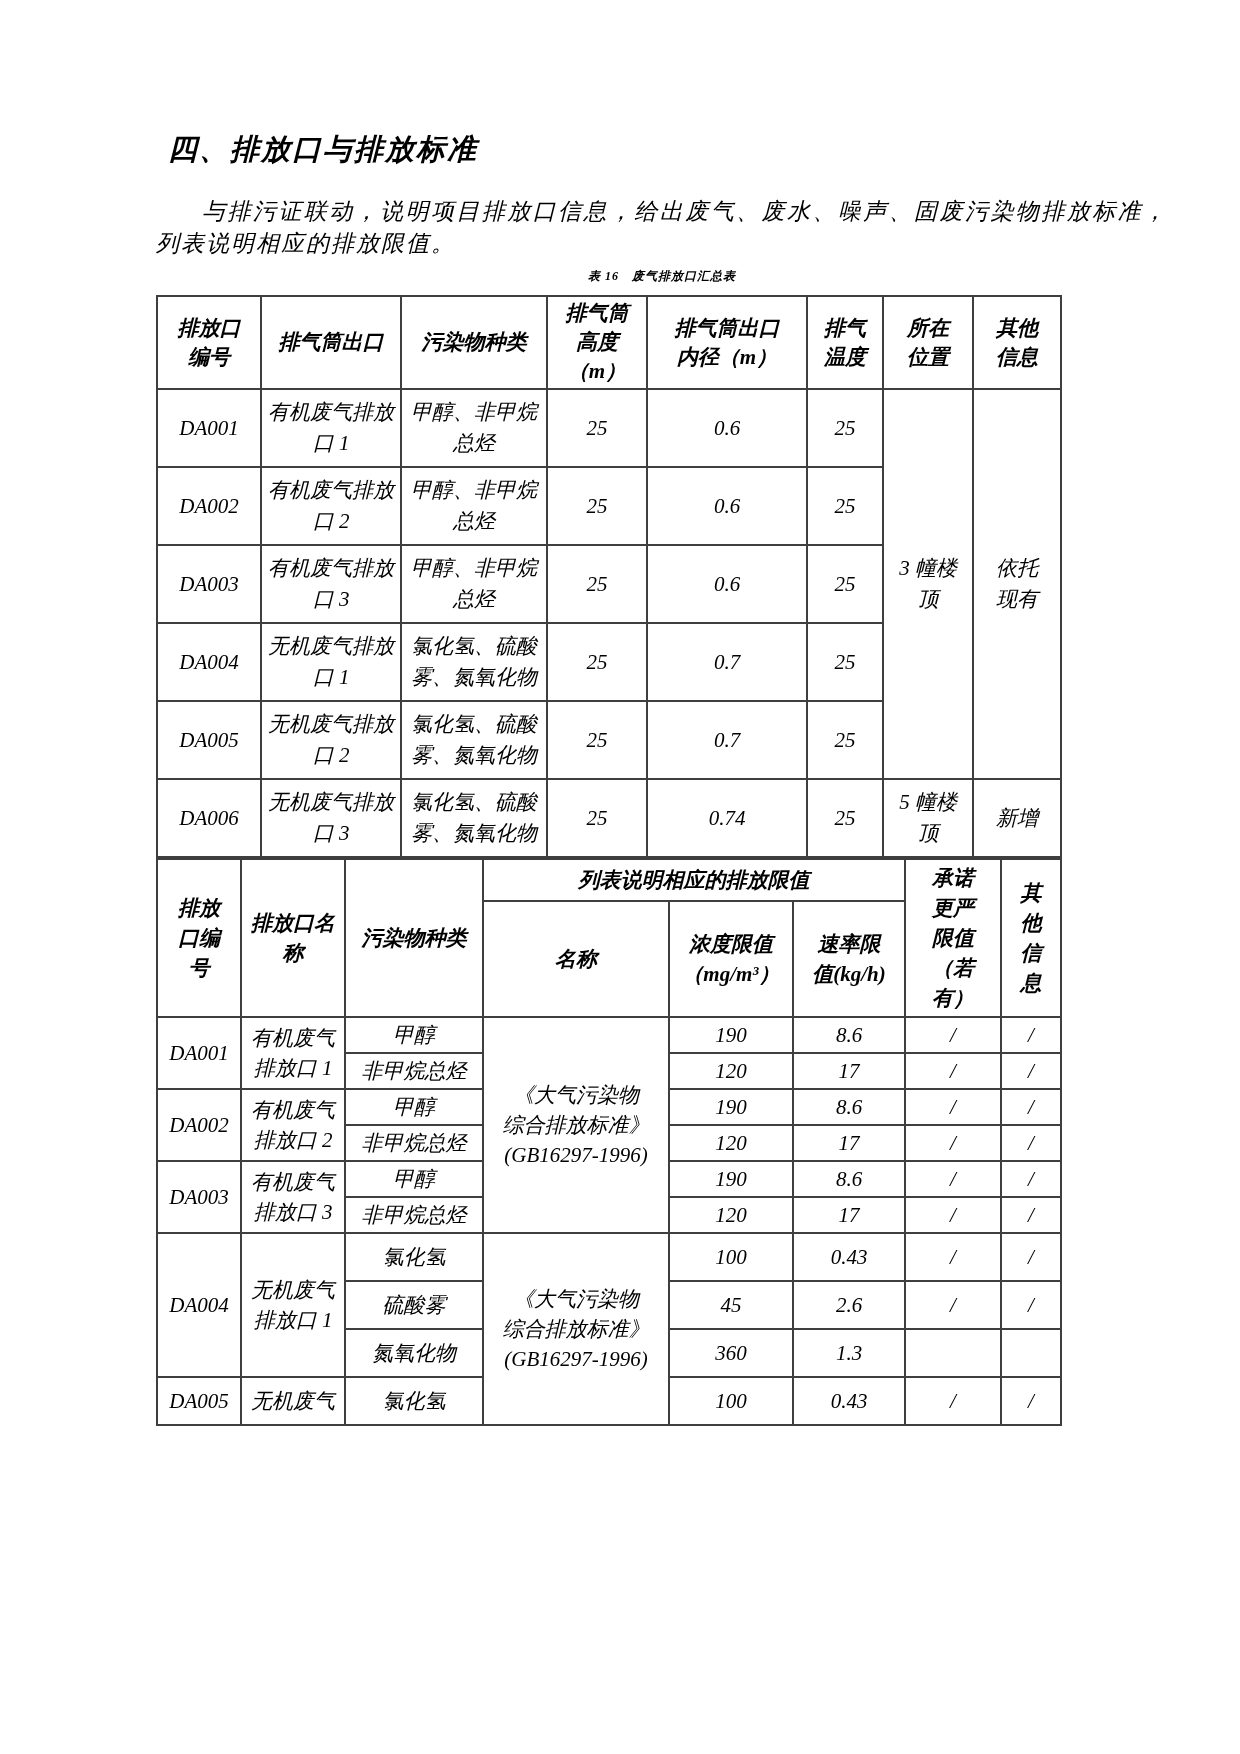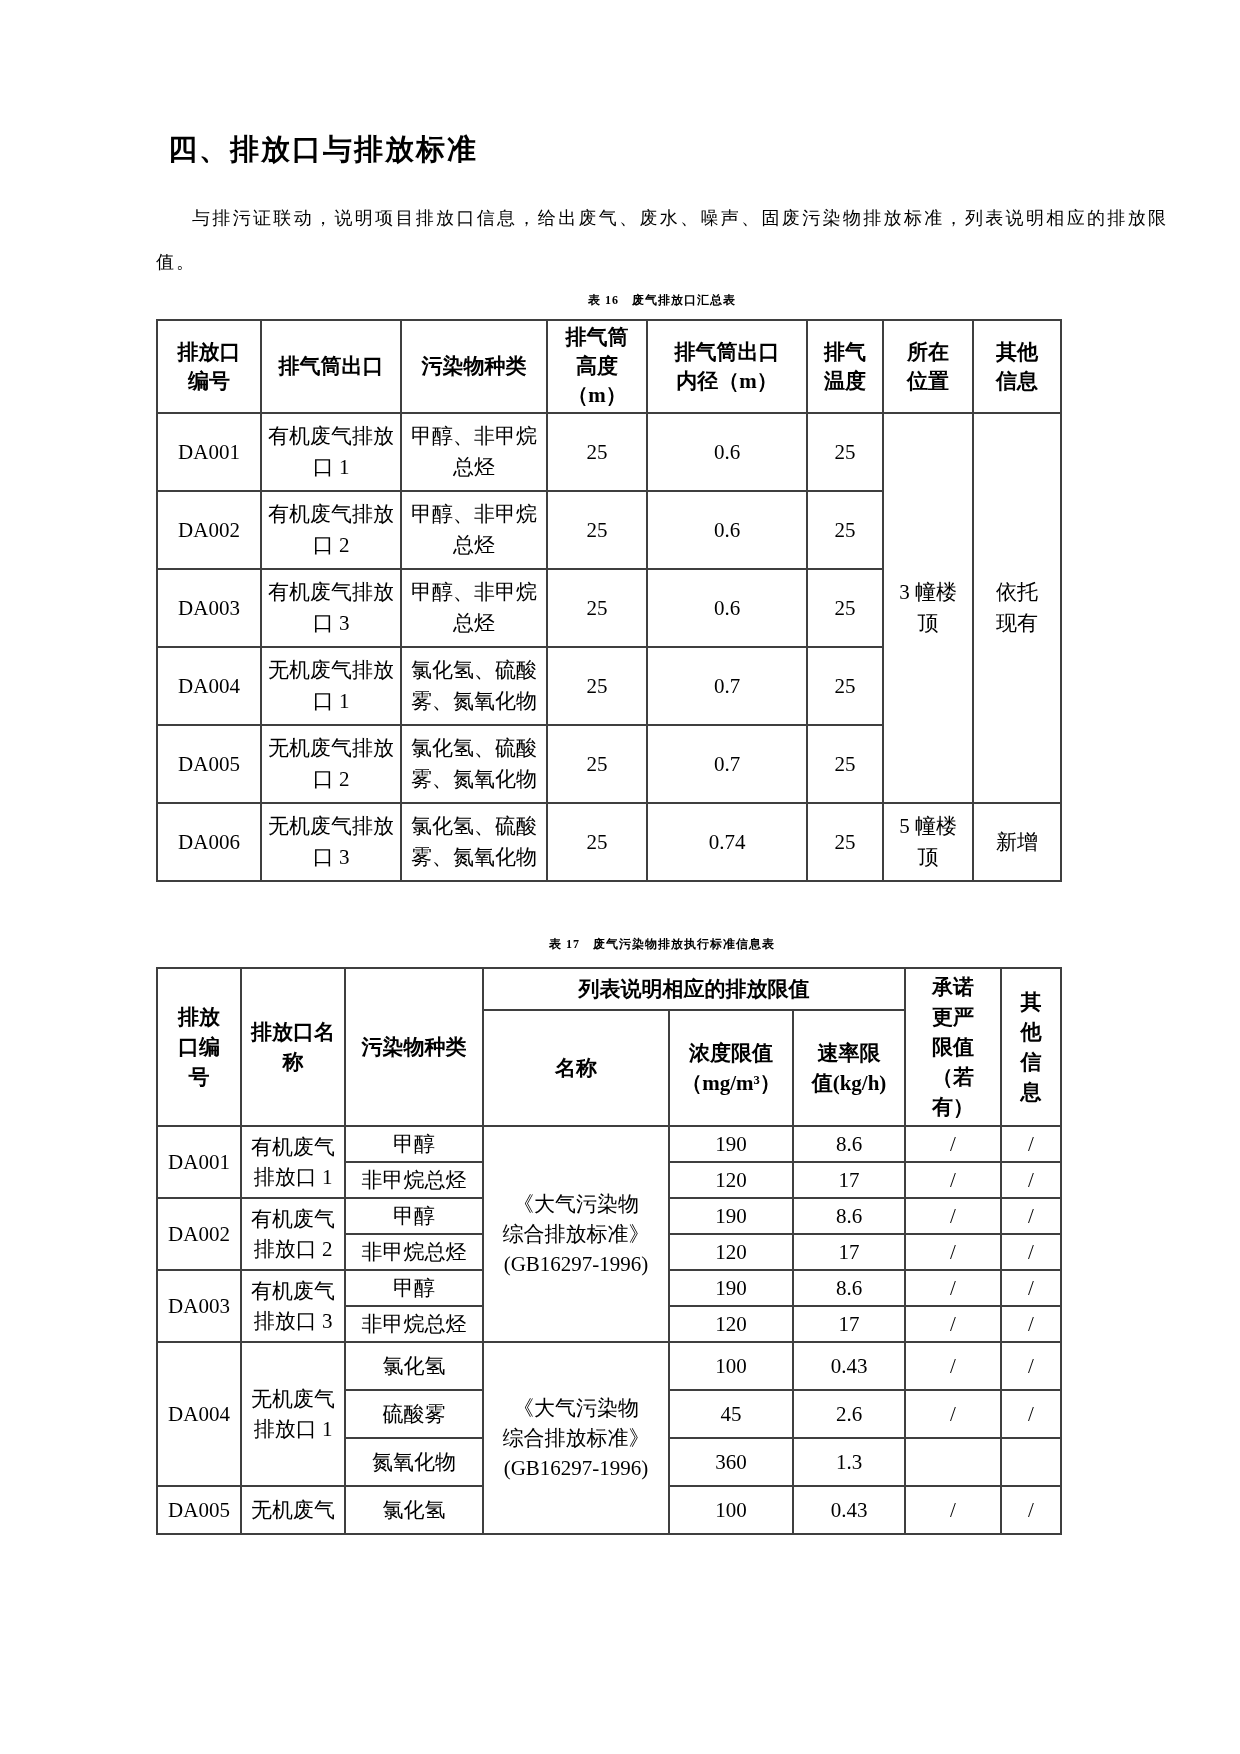--- a/index.html
+++ b/index.html
@@ -10,30 +10,31 @@
     color: #000000;
     font-family: "Liberation Serif", "DejaVu Serif", serif;
   }
   .page {
     position: relative;
     width: 1240px; height: 1754px;
     overflow: hidden;
   }
   .content {
     padding: 130px 72px 0 156px; 
+    font-style: italic;
   }
   .doc-title {
     font-size: 29px;
     font-weight: bold;
     letter-spacing: 2px;
     margin: 0 0 26px 12px;
   }
   .intro {
-    font-size: 18px;
-    line-height: 44px;
+    font-size: 23px;
+    line-height: 32px;
     letter-spacing: 2px;
     text-indent: 2em;
     text-align: justify;
     margin: 0 0 6px 0;
   }
   .caption {
     font-size: 12px;
     font-weight: bold;
     text-align: center;
     letter-spacing: 1px;
@@ -173,21 +174,20 @@
         <td>25</td>
         <td>0.74</td>
         <td>25</td>
         <td>5 幢楼
 顶</td>
         <td>新增</td>
       </tr>
     </tbody>
       </table>
 
-    <p class="caption second">表 17　废气污染物排放执行标准信息表</p>
 
     <table class="t17">
       <colgroup>
         <col style="width:84px">
           <col style="width:104px">
           <col style="width:138px">
           <col style="width:186px">
         <col style="width:124px">
           <col style="width:112px">
           <col style="width:96px">

